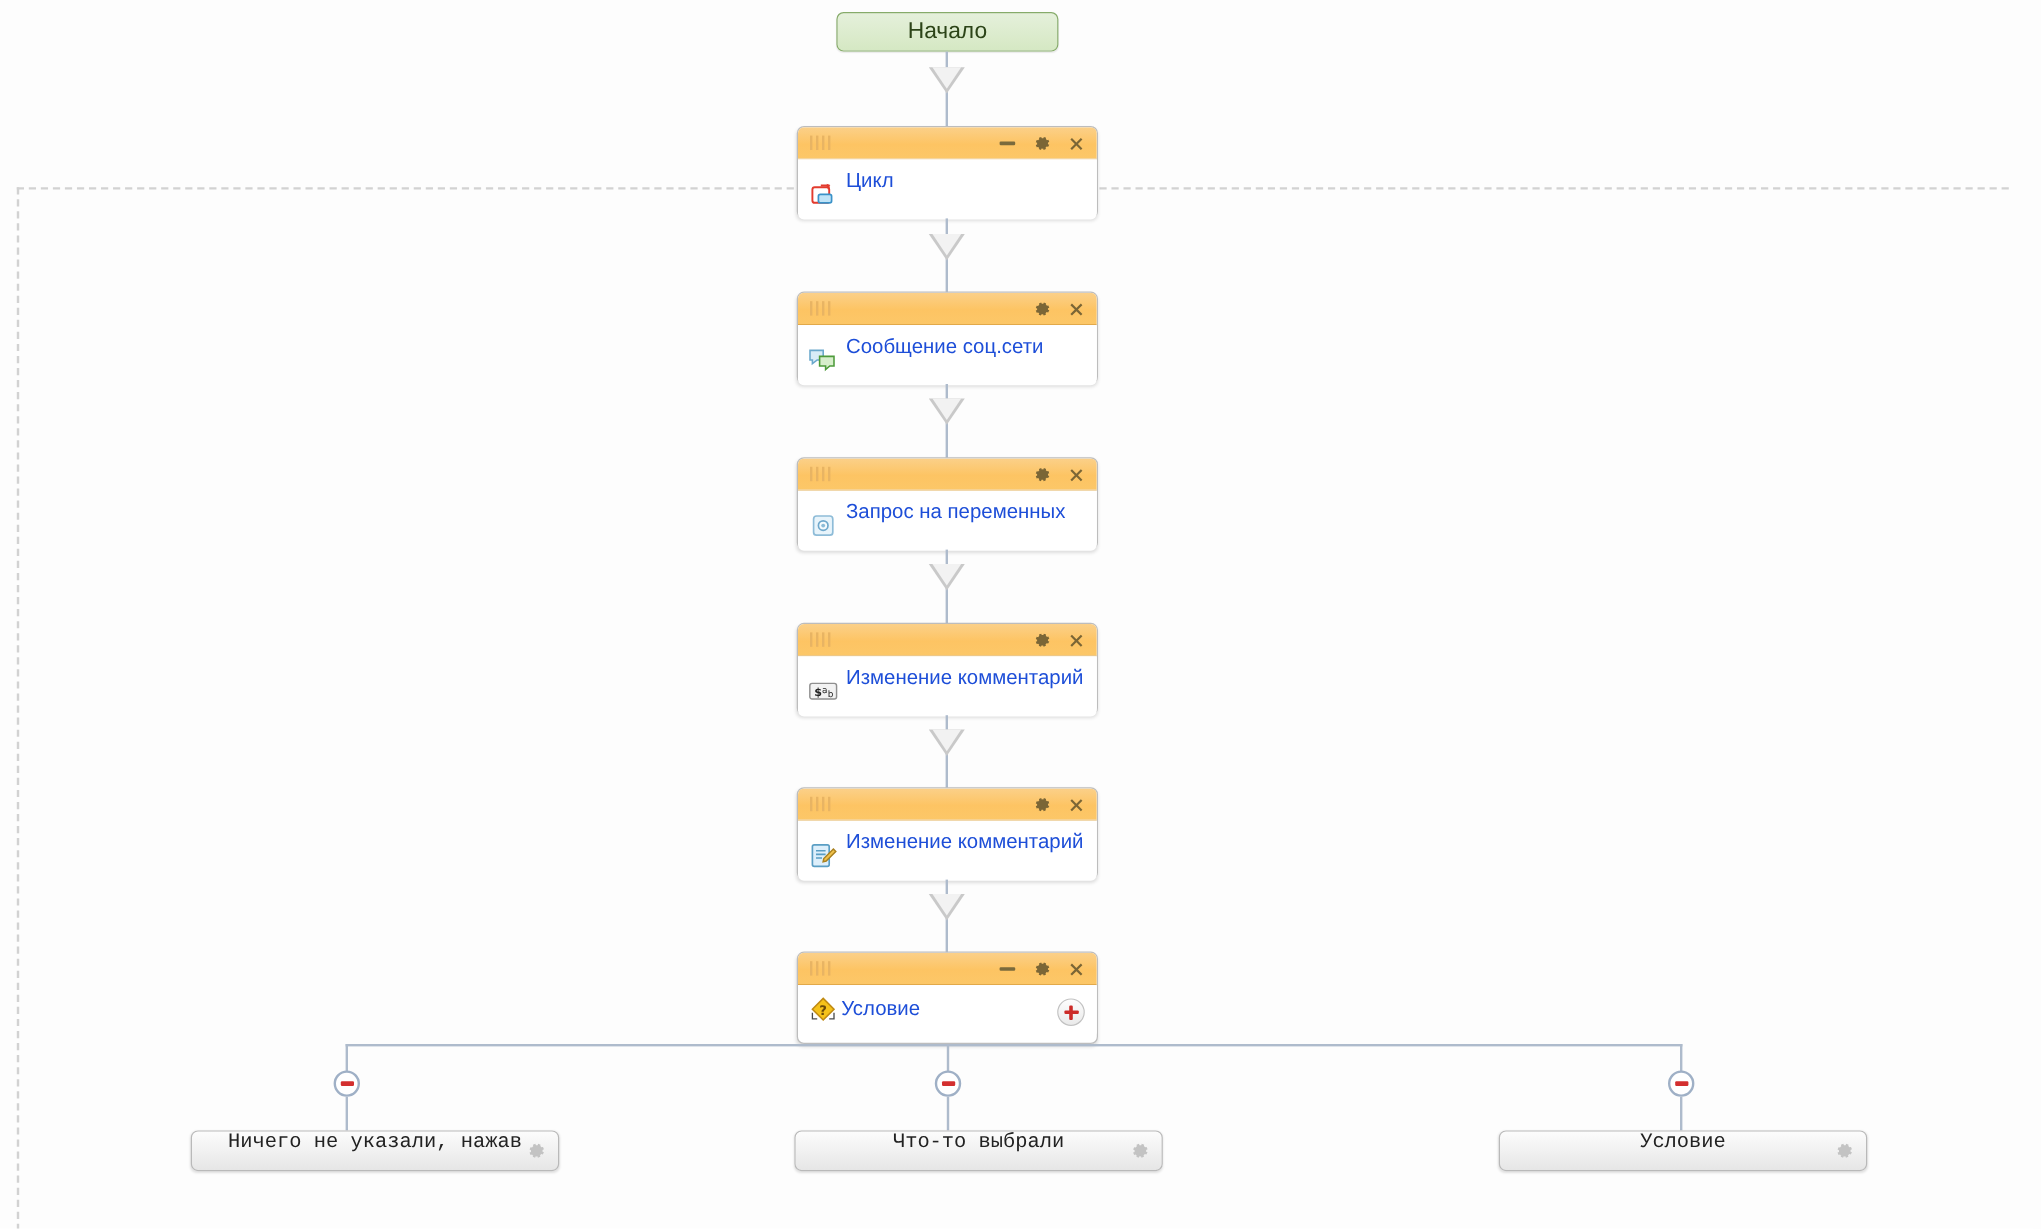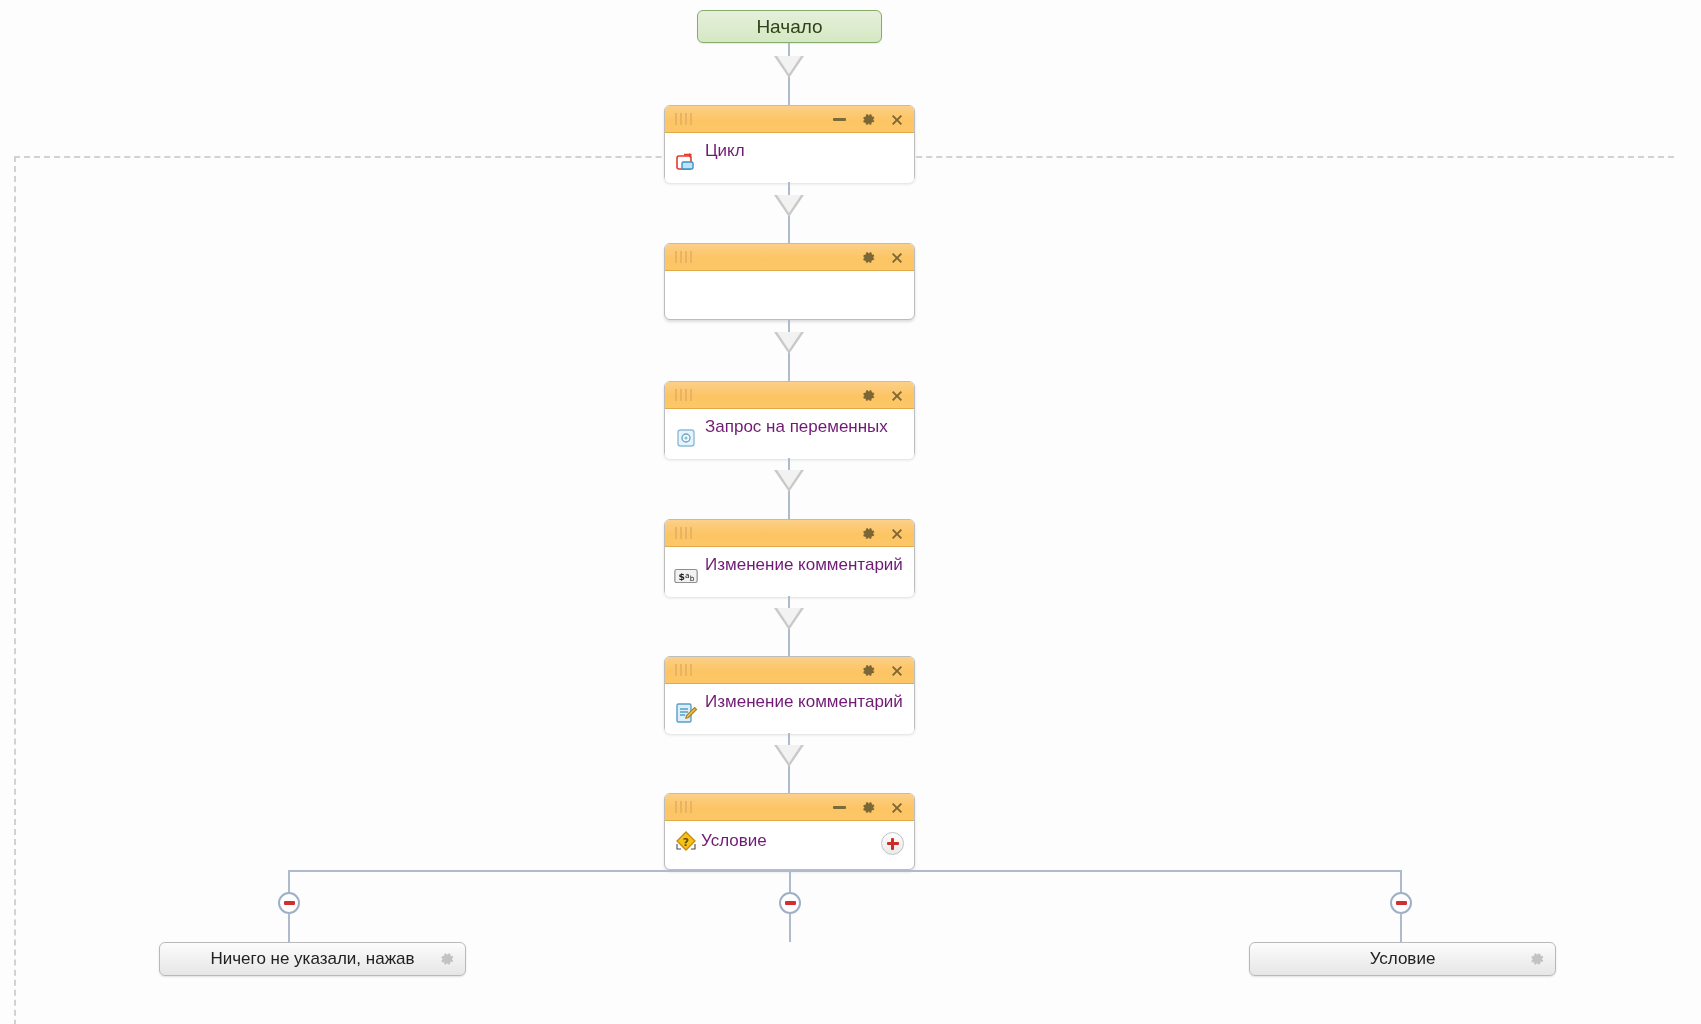--- a/index.html
+++ b/index.html
@@ -154,21 +154,21 @@
     width: 26px;
     height: 26px;
     flex: 0 0 26px;
     margin-top: 10px;
     display: flex;
     align-items: center;
     justify-content: center;
   }
   .node-title {
     font-size: 17px;
-    color: #701a75;
+    color: #1d4ed8;
     line-height: 1.1;
     margin-left: 6px;
     margin-top: 3px;
     white-space: nowrap;
   }
   .node.tight .node-icon { margin-top: 2px; }
   .node.tight .node-title { margin-top: 5px; margin-left: 2px; }
 
   
   .plus-btn {
@@ -217,23 +217,24 @@
   
   .branch-btn {
     position: absolute;
     box-sizing: border-box;
     height: 34px;
     background: linear-gradient(#fcfcfc, #e6e6e6);
     border: 1px solid #b9b9b9;
     border-radius: 6px;
     box-shadow: 0 1px 2px rgba(0,0,0,0.12);
     display: flex;
-    align-items: center;
-    justify-content: center;
-    position: absolute;
+    align-items: flex-start;
+    justify-content: center;
+    position: absolute;
+    font-family: Liberation Mono, monospace;
   }
   .branch-label {
     font-size: 17px;
     color: #222;
     white-space: nowrap;
   }
   .branch-gear {
     position: absolute;
     right: 10px;
     top: 50%;
@@ -330,20 +331,29 @@
               <path d="M14.3 9.2l-1.2-.5a5.3 5.3 0 000-1.4l1.2-.5-.8-2-1.3.3a5.3 5.3 0 00-1-1L11.5 3l-2-.8-.5 1.2a5.3 5.3 0 00-1.4 0L7.1 2.2l-2 .8.3 1.3a5.3 5.3 0 00-1 1L3.1 5l-.8 2 1.2.5a5.3 5.3 0 000 1.4l-1.2.5.8 2 1.3-.3a5.3 5.3 0 001 1L4.9 13l2 .8.5-1.2a5.3 5.3 0 001.4 0l.5 1.2 2-.8-.3-1.3a5.3 5.3 0 001-1l1.3.3z"></path>
             </svg>
         </span>
         <span class="hdr-btn ic-close">
           <svg width="14" height="14" viewBox="0 0 14 14">
               <path d="M2 3.3L3.3 2 7 5.7 10.7 2 12 3.3 8.3 7l3.7 3.7-1.3 1.3L7 8.3 3.3 12 2 10.7 5.7 7z" fill="#7b6636"></path>
             </svg>
         </span>
       </span>
     </div>
+    <div class="node-body">
+      <span class="node-icon">
+        <svg width="26" height="24" viewBox="0 0 26 24">
+          <path d="M2 4h11v8H8l-4 3v-3H2z" fill="#d8ecf7" stroke="#6aa8cc" stroke-width="1.3"></path>
+          <path d="M10 9h12v8h-3.5l-3.5 3v-3H10z" fill="#d7eecb" stroke="#4e9b3b" stroke-width="1.3"></path>
+        </svg>
+      </span>
+      <span class="node-title">Сообщение соц.сети</span>
+    </div>
   </div>
 
   <div class="vline" style="left:788px; top:320px; height:62px;"></div>
   <div class="arrow-down" style="left:774px; top:332px;"></div>
 
   <div class="node" style="left:664px; top:381px; width:251px; height:77px;">
     <div class="node-header">
       <span class="grip">
           <i></i>
           <i></i>
@@ -515,20 +525,29 @@
   <div class="branch-btn" style="left:159px; top:942px; width:307px;">
     <span class="branch-label">Ничего не указали, нажав</span>
     <span class="branch-gear">
       <svg width="16" height="16" viewBox="0 0 16 16" class="gear-grey">
           <path d="M8 5.2a2.8 2.8 0 100 5.6 2.8 2.8 0 000-5.6zm0 4.2a1.4 1.4 0 110-2.8 1.4 1.4 0 010 2.8z"></path>
           <path d="M14.3 9.2l-1.2-.5a5.3 5.3 0 000-1.4l1.2-.5-.8-2-1.3.3a5.3 5.3 0 00-1-1L11.5 3l-2-.8-.5 1.2a5.3 5.3 0 00-1.4 0L7.1 2.2l-2 .8.3 1.3a5.3 5.3 0 00-1 1L3.1 5l-.8 2 1.2.5a5.3 5.3 0 000 1.4l-1.2.5.8 2 1.3-.3a5.3 5.3 0 001 1L4.9 13l2 .8.5-1.2a5.3 5.3 0 001.4 0l.5 1.2 2-.8-.3-1.3a5.3 5.3 0 001-1l1.3.3z"></path>
         </svg>
     </span>
   </div>
 
+  <div class="branch-btn" style="left:662px; top:942px; width:307px;">
+    <span class="branch-label">Что-то выбрали</span>
+    <span class="branch-gear">
+      <svg width="16" height="16" viewBox="0 0 16 16" class="gear-grey">
+          <path d="M8 5.2a2.8 2.8 0 100 5.6 2.8 2.8 0 000-5.6zm0 4.2a1.4 1.4 0 110-2.8 1.4 1.4 0 010 2.8z"></path>
+          <path d="M14.3 9.2l-1.2-.5a5.3 5.3 0 000-1.4l1.2-.5-.8-2-1.3.3a5.3 5.3 0 00-1-1L11.5 3l-2-.8-.5 1.2a5.3 5.3 0 00-1.4 0L7.1 2.2l-2 .8.3 1.3a5.3 5.3 0 00-1 1L3.1 5l-.8 2 1.2.5a5.3 5.3 0 000 1.4l-1.2.5.8 2 1.3-.3a5.3 5.3 0 001 1L4.9 13l2 .8.5-1.2a5.3 5.3 0 001.4 0l.5 1.2 2-.8-.3-1.3a5.3 5.3 0 001-1l1.3.3z"></path>
+        </svg>
+    </span>
+  </div>
 
   <div class="branch-btn" style="left:1249px; top:942px; width:307px;">
     <span class="branch-label">Условие</span>
     <span class="branch-gear">
       <svg width="16" height="16" viewBox="0 0 16 16" class="gear-grey">
           <path d="M8 5.2a2.8 2.8 0 100 5.6 2.8 2.8 0 000-5.6zm0 4.2a1.4 1.4 0 110-2.8 1.4 1.4 0 010 2.8z"></path>
           <path d="M14.3 9.2l-1.2-.5a5.3 5.3 0 000-1.4l1.2-.5-.8-2-1.3.3a5.3 5.3 0 00-1-1L11.5 3l-2-.8-.5 1.2a5.3 5.3 0 00-1.4 0L7.1 2.2l-2 .8.3 1.3a5.3 5.3 0 00-1 1L3.1 5l-.8 2 1.2.5a5.3 5.3 0 000 1.4l-1.2.5.8 2 1.3-.3a5.3 5.3 0 001 1L4.9 13l2 .8.5-1.2a5.3 5.3 0 001.4 0l.5 1.2 2-.8-.3-1.3a5.3 5.3 0 001-1l1.3.3z"></path>
         </svg>
     </span>
   </div>

